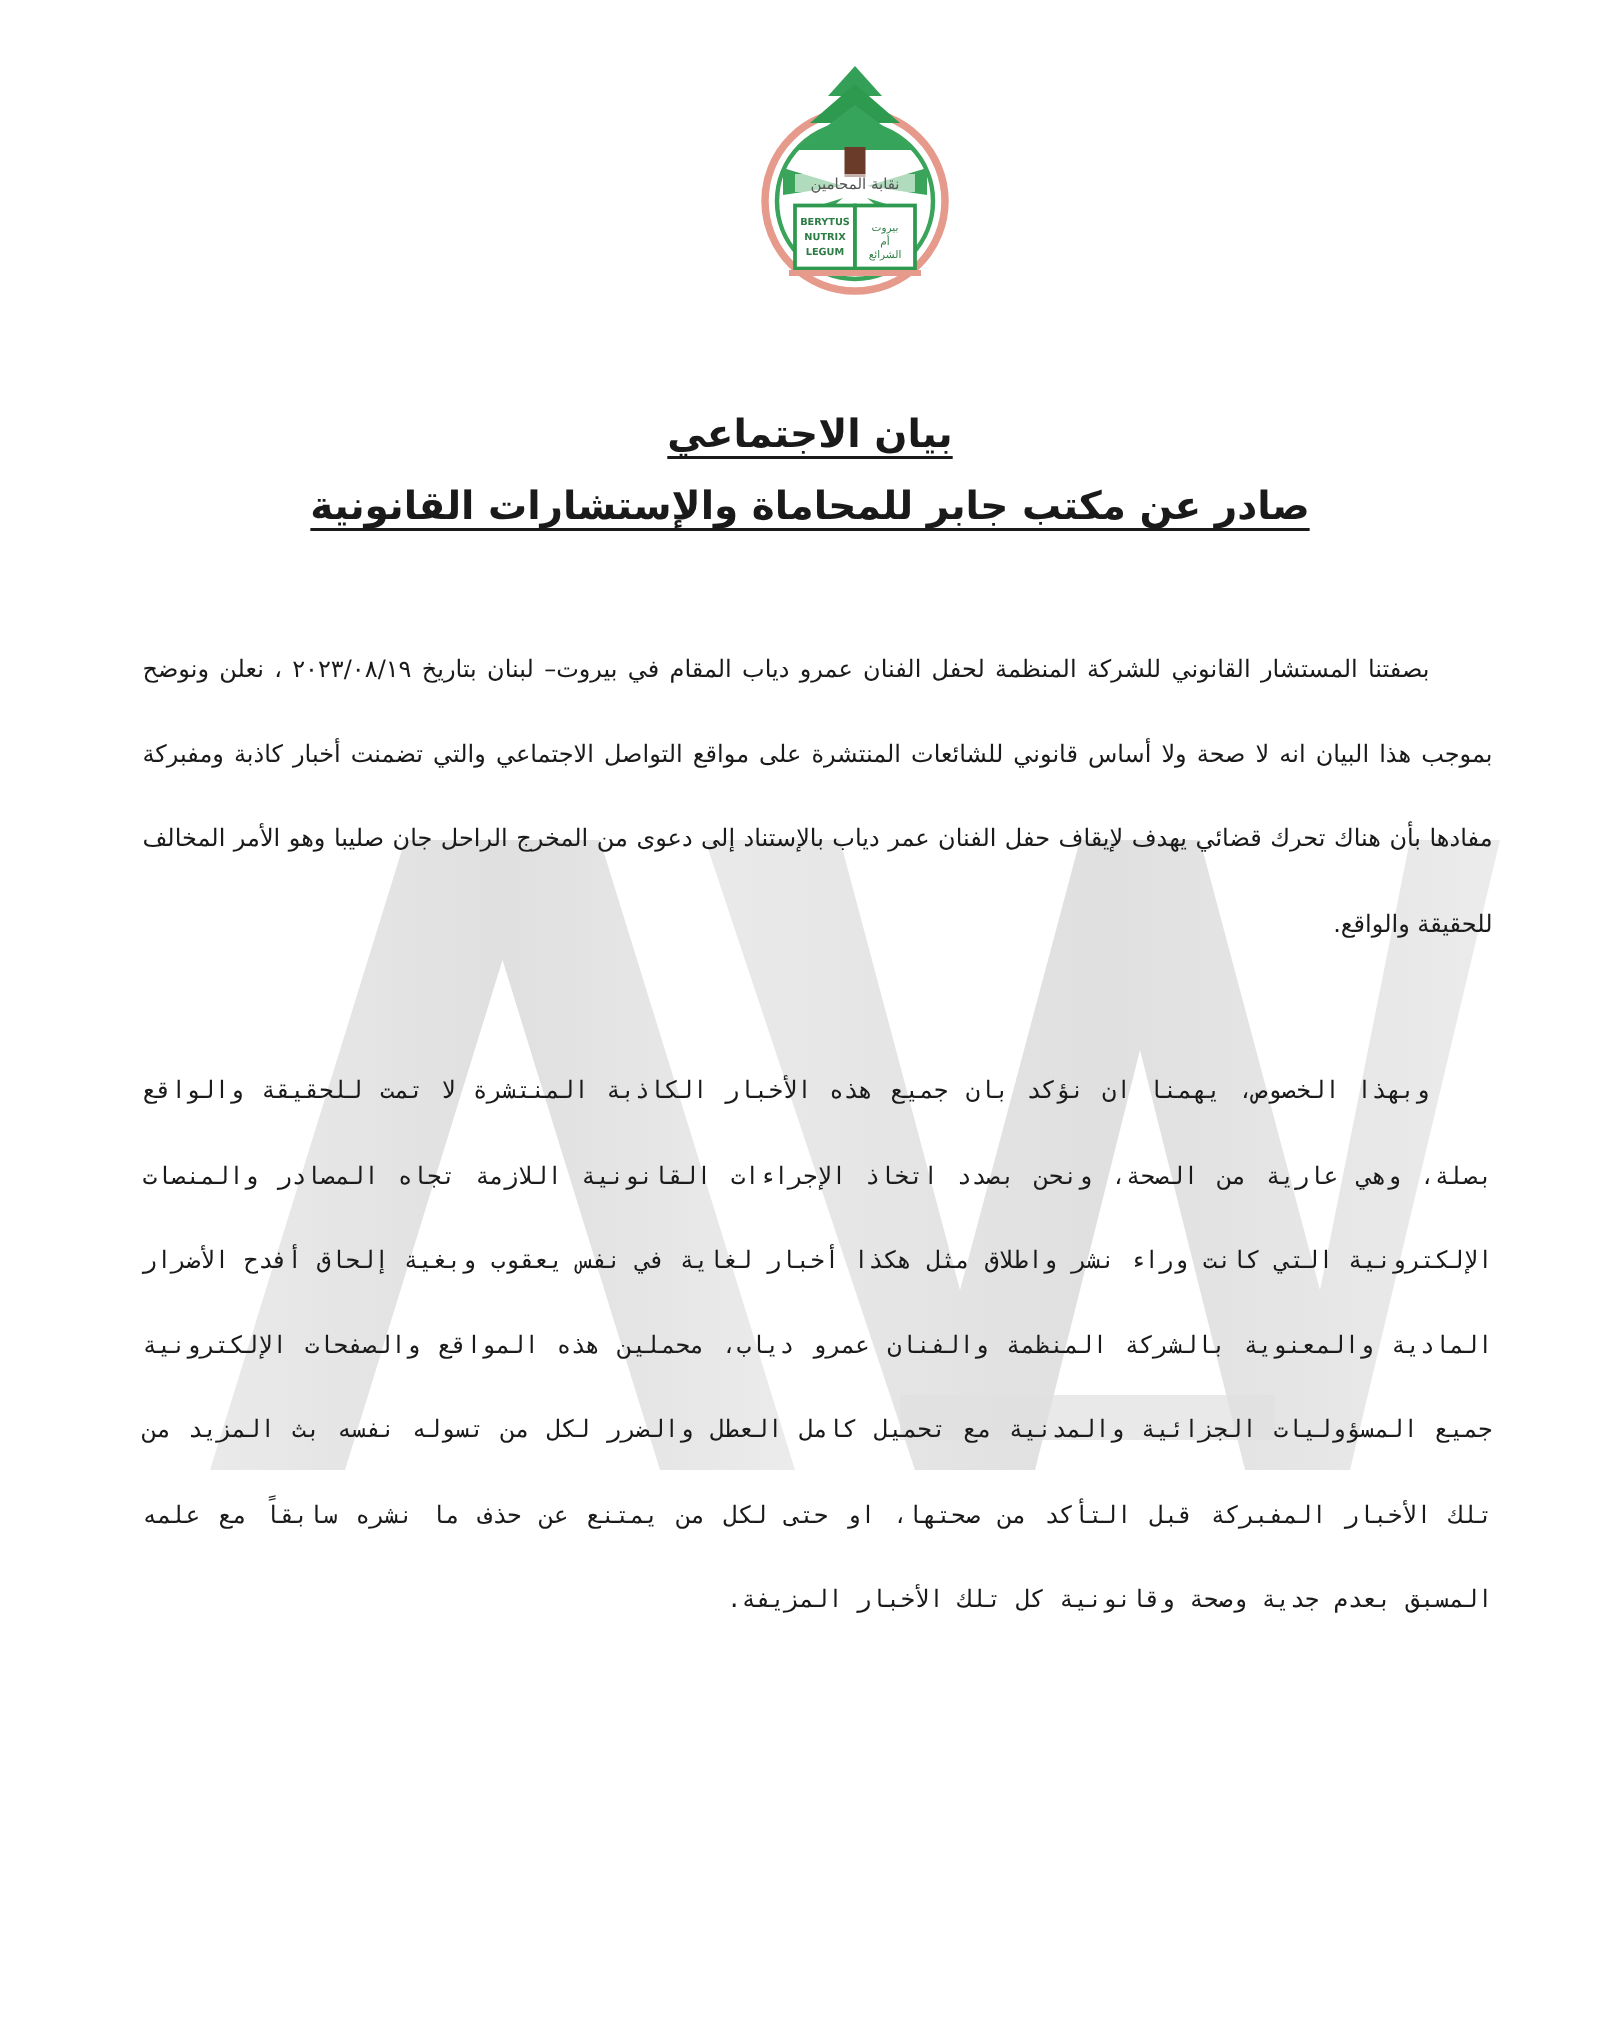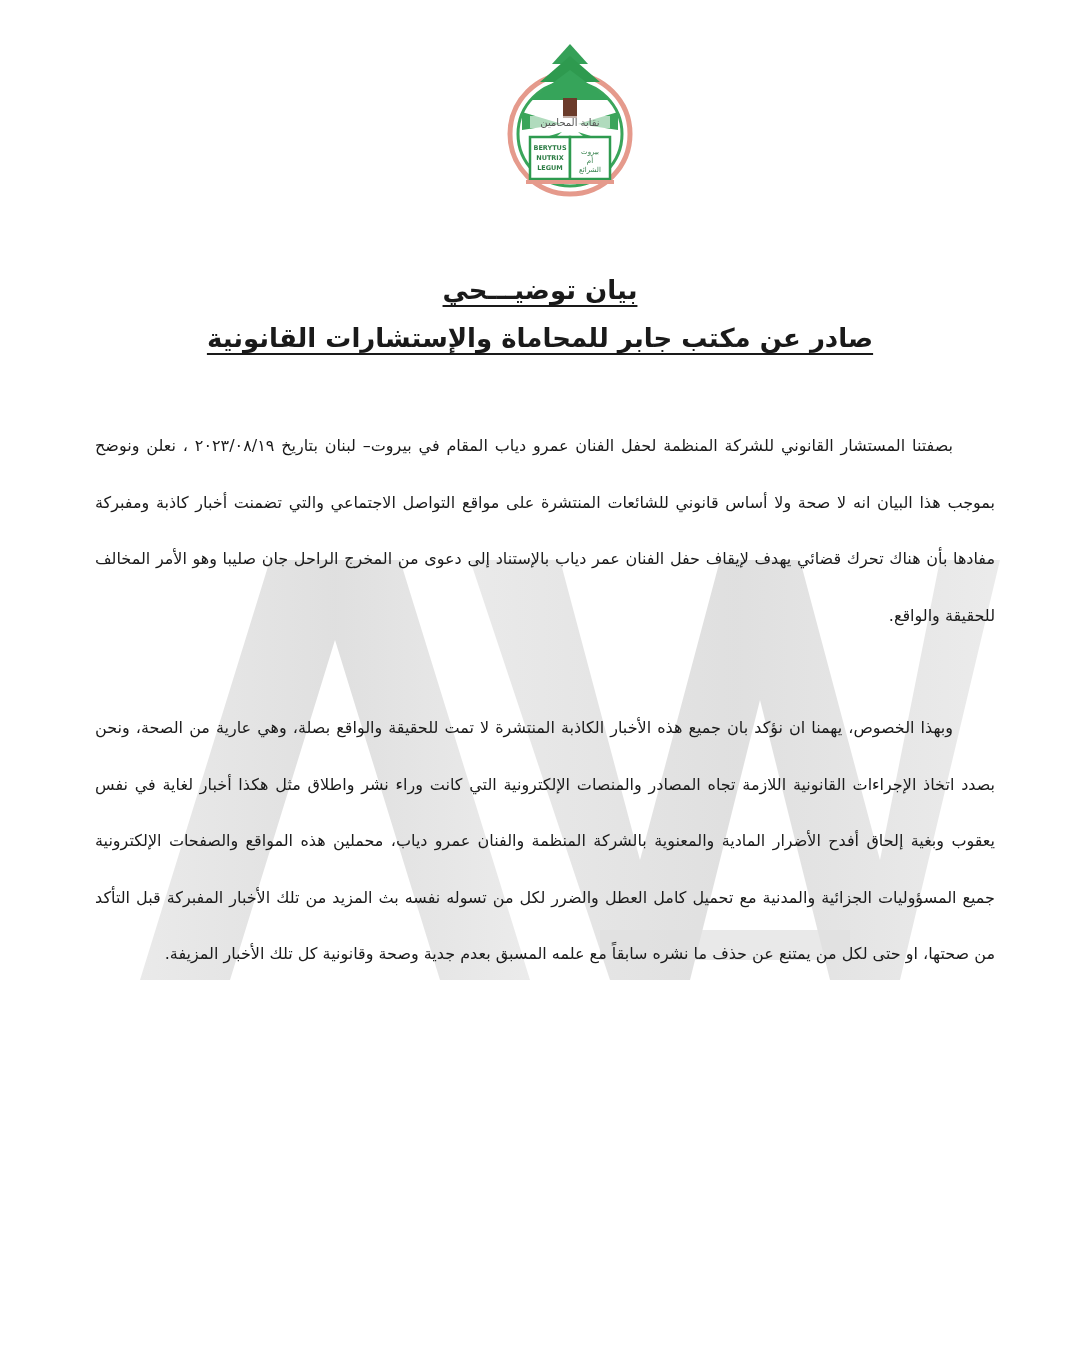--- a/index.html
+++ b/index.html
@@ -52,21 +52,21 @@
     width: 900px;
     direction: rtl;
     text-align: justify;
     text-align-last: right;
     font-size: 16px;
     line-height: 56.5px;
     z-index: 1;
   }
   .para { margin: 0; }
   .para.first { text-indent: 42px; }
-  .para.second { text-indent: 42px; margin-top: 56px; }
+  .para.second { text-indent: 42px; margin-top: 56px; font-family: Liberation Mono, monospace; }
 </style>
 </head>
 <body>
 
 <svg class="watermark" viewBox="0 0 860 420">
   <defs>
     <linearGradient id="wmg" x1="0" y1="0" x2="1" y2="0">
       <stop offset="0" stop-color="#e6e6e6"></stop>
       <stop offset="0.5" stop-color="#dadada"></stop>
       <stop offset="1" stop-color="#e8e8e8"></stop>
@@ -105,20 +105,20 @@
     <text x="50" y="118" font-size="6.5" text-anchor="middle" fill="#2e7d46" font-weight="bold" font-family="DejaVu Sans, sans-serif">NUTRIX</text>
     <text x="50" y="128" font-size="6.5" text-anchor="middle" fill="#2e7d46" font-weight="bold" font-family="DejaVu Sans, sans-serif">LEGUM</text>
     <text x="90" y="112" font-size="7" text-anchor="middle" fill="#2e7d46" font-family="DejaVu Sans, sans-serif">بيروت</text>
     <text x="90" y="121" font-size="7" text-anchor="middle" fill="#2e7d46" font-family="DejaVu Sans, sans-serif">أم</text>
     <text x="90" y="130" font-size="7" text-anchor="middle" fill="#2e7d46" font-family="DejaVu Sans, sans-serif">الشرائع</text>
   </g>
   <rect x="26" y="138" width="88" height="4" fill="#e59a8c"></rect>
 </svg>
 
 <div class="headings">
-  <h1 class="h-title">بيان توضيـــحي</h1>
+  <h1 class="h-title">بيان الاجتماعي</h1>
   <h2 class="h-sub">صادر عن مكتب جابر للمحاماة والإستشارات القانونية</h2>
 </div>
 
 <div class="body-text">
   <p class="para first">بصفتنا المستشار القانوني للشركة المنظمة لحفل الفنان عمرو دياب المقام في بيروت– لبنان بتاريخ ٢٠٢٣/٠٨/١٩ ، نعلن ونوضح بموجب هذا البيان انه لا صحة ولا أساس قانوني للشائعات المنتشرة على مواقع التواصل الاجتماعي والتي تضمنت أخبار كاذبة ومفبركة مفادها بأن هناك تحرك قضائي يهدف لإيقاف حفل الفنان عمر دياب بالإستناد إلى دعوى من المخرج الراحل جان صليبا وهو الأمر المخالف للحقيقة والواقع.</p>
   <p class="para second">وبهذا الخصوص، يهمنا ان نؤكد بان جميع هذه الأخبار الكاذبة المنتشرة لا تمت للحقيقة والواقع بصلة، وهي عارية من الصحة، ونحن بصدد اتخاذ الإجراءات القانونية اللازمة تجاه المصادر والمنصات الإلكترونية التي كانت وراء نشر واطلاق مثل هكذا أخبار لغاية في نفس يعقوب وبغية إلحاق أفدح الأضرار المادية والمعنوية بالشركة المنظمة والفنان عمرو دياب، محملين هذه المواقع والصفحات الإلكترونية جميع المسؤوليات الجزائية والمدنية مع تحميل كامل العطل والضرر لكل من تسوله نفسه بث المزيد من تلك الأخبار المفبركة قبل التأكد من صحتها، او حتى لكل من يمتنع عن حذف ما نشره سابقاً مع علمه المسبق بعدم جدية وصحة وقانونية كل تلك الأخبار المزيفة.</p>
 </div>
 
 </body></html>

